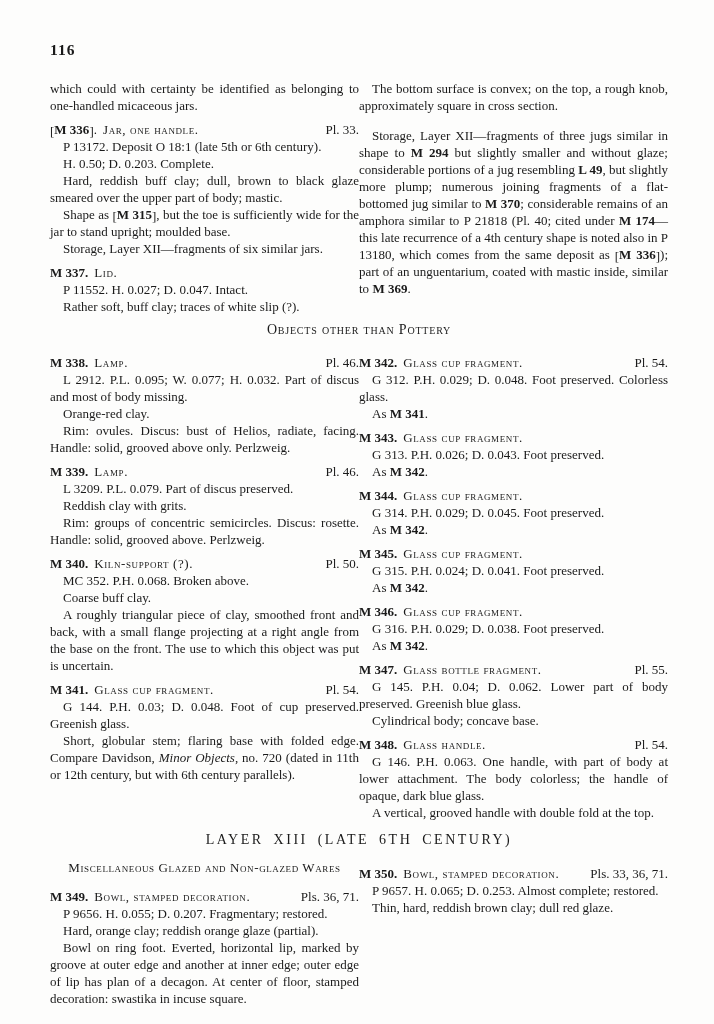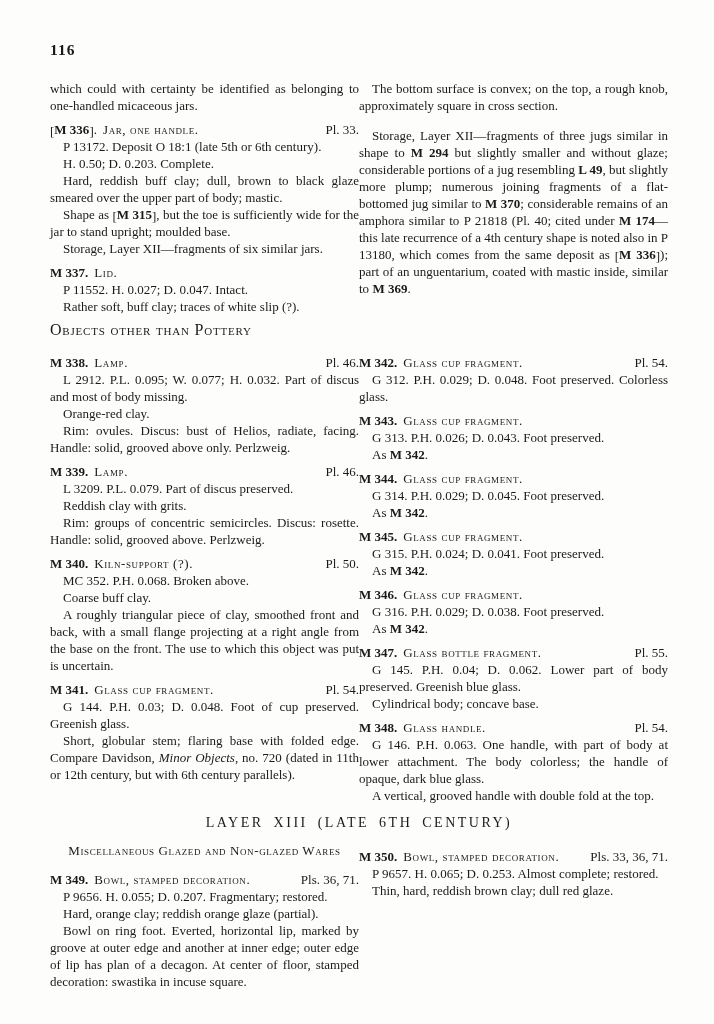--- a/index.html
+++ b/index.html
@@ -17,21 +17,21 @@
   .band{display:flex;}
   .col{flex:1 1 0;text-align:justify;min-width:0;}
   .para{margin:0;text-indent:13px;}
   .para.noindent{text-indent:0;}
   .para.gap-top{margin-top:13px;}
   .entry{margin-top:7px;}
   .ehead{display:flex;align-items:center;text-align:left;}
   .eid{white-space:nowrap;}
   .etitle{margin-left:6px;font-variant:small-caps;letter-spacing:0.6px;white-space:nowrap;}
   .eplate{margin-left:auto;padding-left:8px;white-space:nowrap;}
-  .heading-sc{font-variant:small-caps;font-weight:normal;font-size:16px;text-align:left;margin:6px 0 9px;letter-spacing:0.8px;}
+  .heading-sc{font-variant:small-caps;font-weight:normal;font-size:14px;text-align:center;margin:6px 0 9px;letter-spacing:0.8px;}
   .heading-caps{font-weight:normal;font-size:14px;text-align:center;margin:10px 0 10px;letter-spacing:2.5px;word-spacing:4px;}
   .subheading{font-variant:small-caps;text-align:center;margin:1px 0 12px;letter-spacing:0.6px;}
   .hb{position:relative;top:0.15em;}
   b{font-weight:bold;}
   i{font-style:italic;}
 </style>
 </head>
 <body>
 
 <div class="page">
@@ -114,20 +114,21 @@
         </article>
       </div>
     <div class="col" id="band2-right">
         <article class="entry">
           <div class="ehead">
             <span class="eid"><b>M 342.</b></span>
             <span class="etitle">Glass cup fragment.</span>
             <span class="eplate">Pl. 54.</span>
           </div>
           <p class="para">G 312. P.H. 0.029; D. 0.048. Foot preserved. Colorless glass.</p>
+          <p class="para">As <b>M 341</b>.</p>
         </article>
         <article class="entry">
           <div class="ehead">
             <span class="eid"><b>M 343.</b></span>
             <span class="etitle">Glass cup fragment.</span>
           </div>
           <p class="para">G 313. P.H. 0.026; D. 0.043. Foot preserved.</p>
           <p class="para">As <b>M 342</b>.</p>
         </article>
         <article class="entry">

